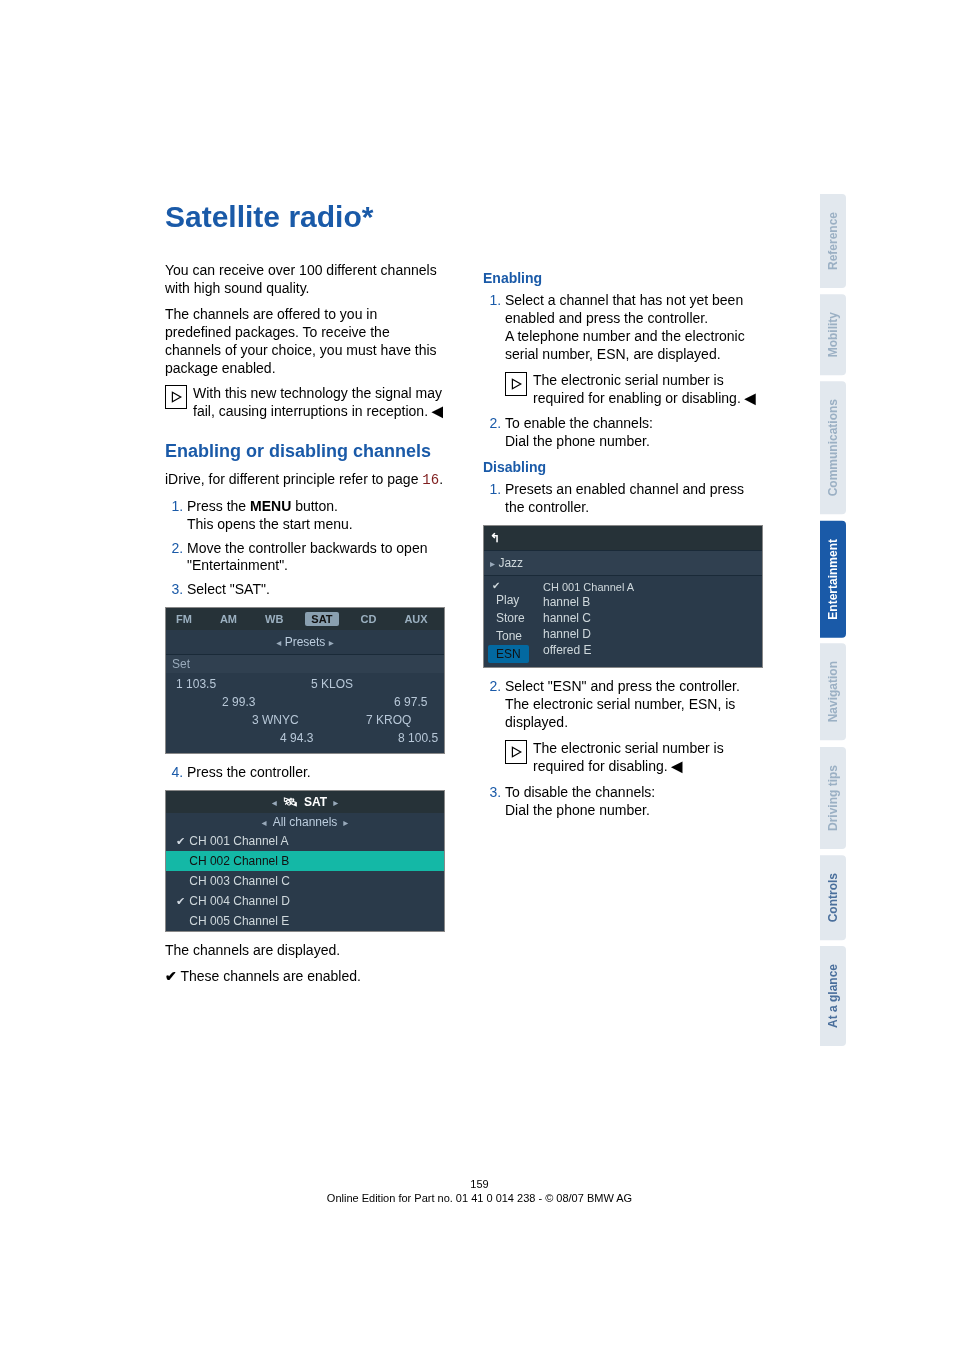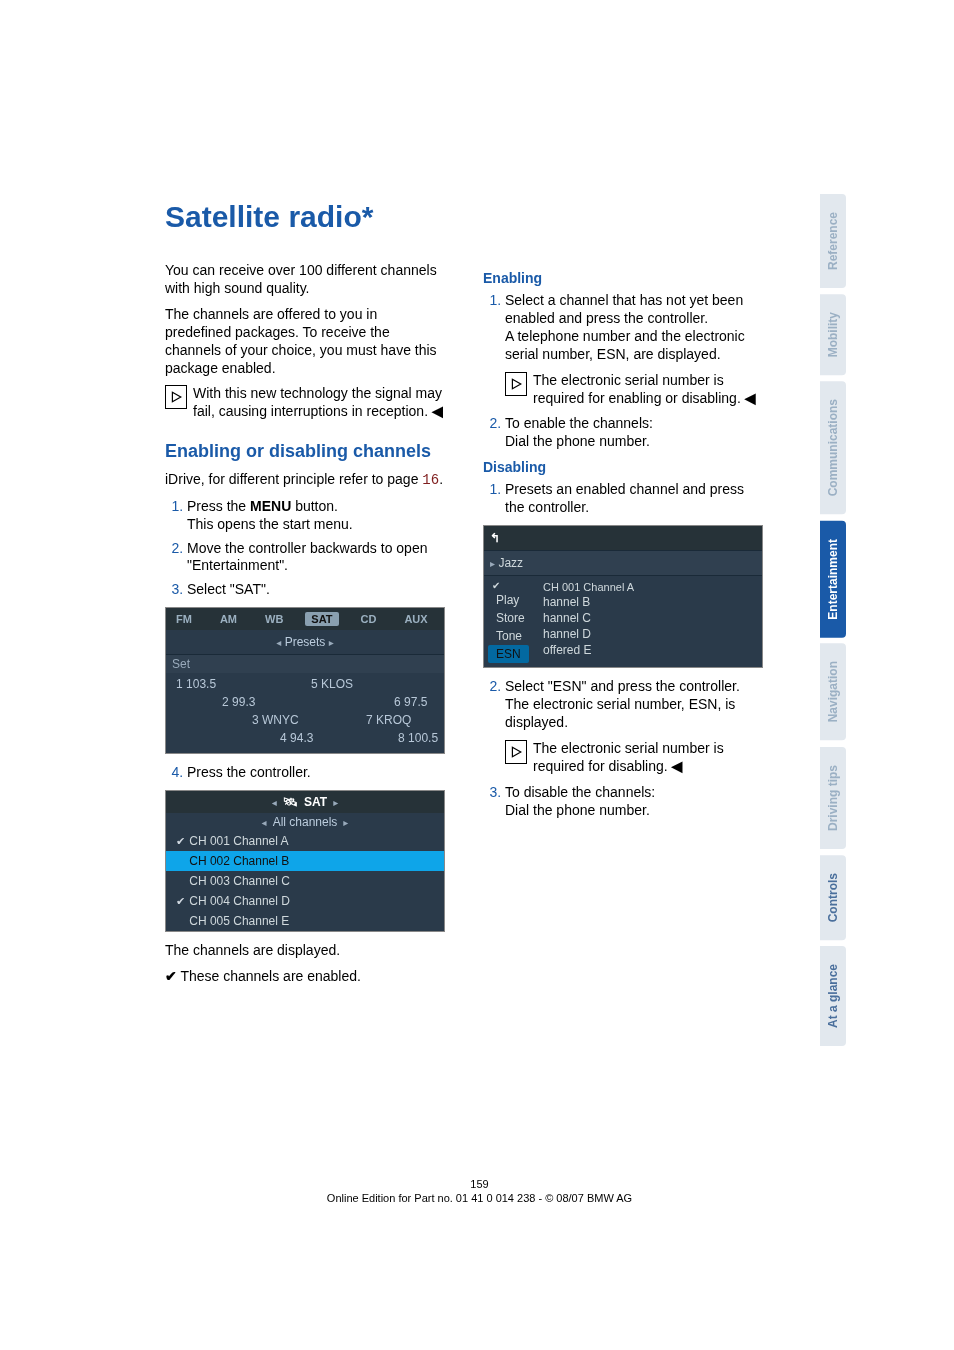--- a/index.html
+++ b/index.html
@@ -86,21 +86,21 @@
   .img-row:last-child { border-bottom: none; }
   .tab-row { display: flex; gap: 16px; background: #263238; padding: 4px 4px; }
   .tab { padding: 1px 6px; color: #9bb0c0; font-weight: bold; font-size: 11px; }
   .tab.sel { background: #8aa0b0; color: #111; border-radius: 2px; }
   .presets-row { justify-content: center; color: #bcd; font-size: 12px; padding: 3px 0; }
   .set-row { background: #304050; color: #9ab; padding: 2px 6px; font-size: 12px; }
   .stations { position: relative; height: 80px; }
   .st-item { position: absolute; font-size: 12px; color: #b8c8d8; white-space: nowrap; }
   .sat-head { display:flex; justify-content:center; align-items:center; gap:6px; background:#263238; padding:4px 0; }
   .allch { display:flex; justify-content:center; align-items:center; gap:6px; padding:2px 0; color:#bcd; font-size:12px; }
-  .ch-row.sel { background: #0ea5e9; color:#111; }
+  .ch-row.sel { background: #14b8a6; color:#111; }
   .ch-row { padding: 3px 10px; font-size:12px; }
   .checkmark { color:#d0d8e0; margin-right:4px; font-size:11px; }
   .bw { color:#fff; font-weight:bold; font-size:12px; }
   .jazz-box .menu-item { padding:2px 8px; font-size:12px; color:#cfd8dc; }
   .jazz-box .menu-item.esn { background:#0369a1; color:#111; border-radius:2px; display:inline-block; }
   .jazz-layout { display:flex; }
   .jazz-left { width: 55px; padding:4px 0 4px 4px; }
   .jazz-right { flex:1; padding:4px 0; }
   .ch-line { padding:1px 0; font-size:12px; color:#cfd8dc; }
   .arrow-lr { color:#9ab; font-size:10px; }

